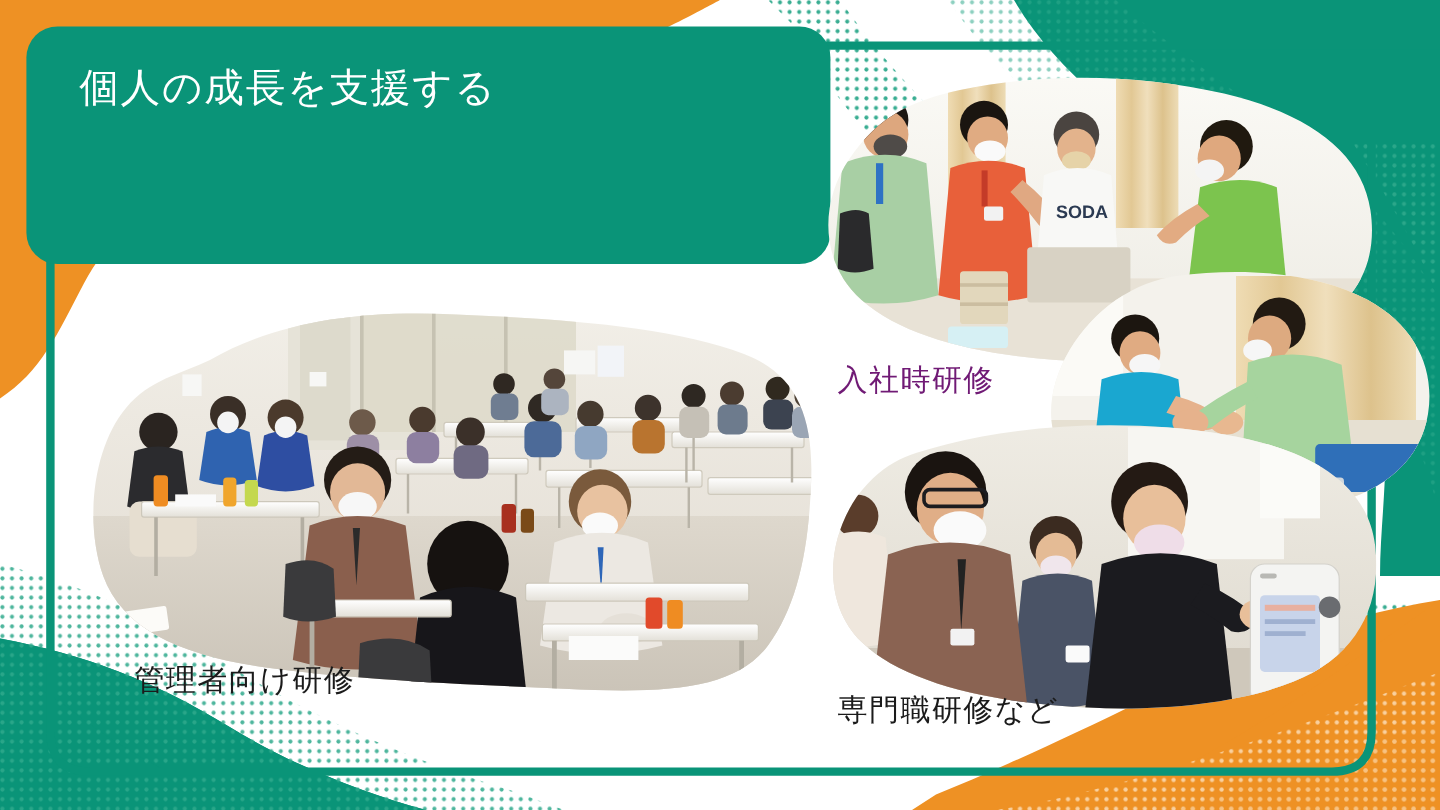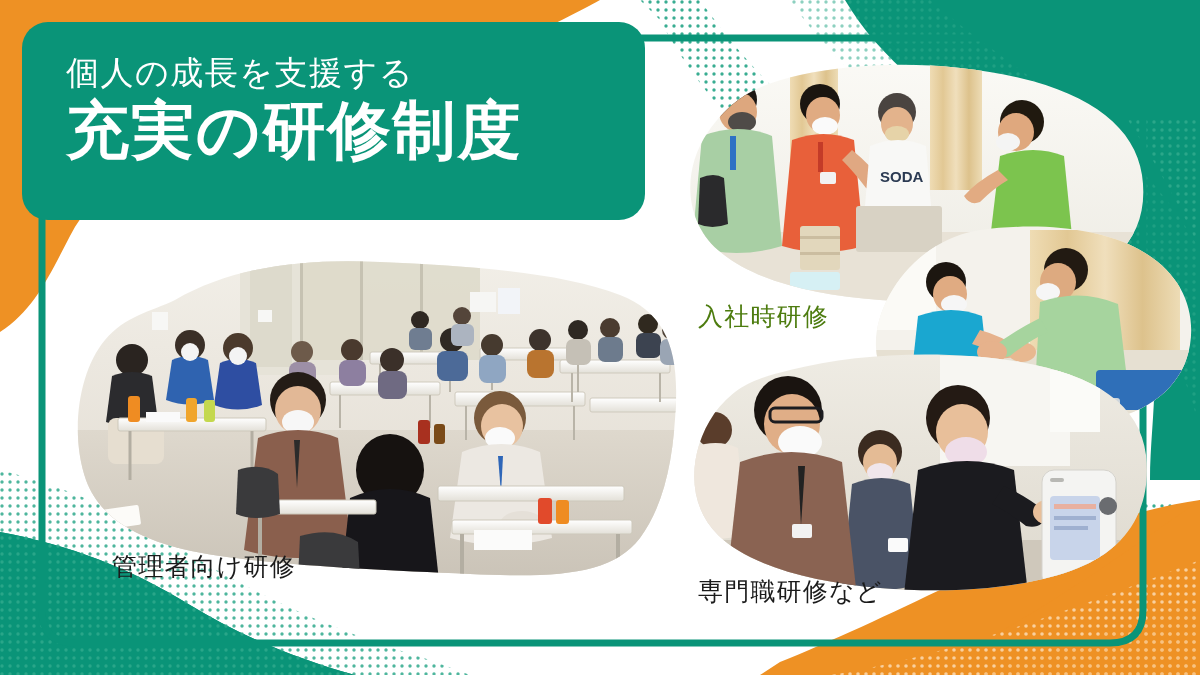--- a/index.html
+++ b/index.html
@@ -7,21 +7,21 @@
   body{
     width:1200px;height:675px;overflow:hidden;background:#ffffff;
     font-family:"Liberation Sans","DejaVu Sans",sans-serif;
   }
   #stage{position:relative;width:1200px;height:675px;overflow:hidden;background:#fff;}
   .layer{position:absolute;inset:0;}
   svg.layer{width:1200px;height:675px;display:block;}
 
   
   #heading-card{
-    position:absolute;left:22px;top:22px;width:623px;height:198px;
+    position:absolute;left:22px;top:22px;width:670px;height:198px;
     background:var(--green,#0A9478);
     border-radius:26px 26px 26px 26px;
     border-top-left-radius:26px;
     z-index:40;
     box-sizing:border-box;
     padding:34px 0 0 44px;
   }
   #heading-sub{
     color:#ffffff;font-size:33px;font-weight:400;letter-spacing:1.5px;
     line-height:1.0;margin:0 0 4px 0;white-space:nowrap;
@@ -158,21 +158,20 @@
       <path d="M42,170 L42,610
                Q42,643 75,643
                L1110,643
                Q1143,643 1143,610
                L1143,120" fill="none" stroke="#0A9478" stroke-width="7"></path>
     </g>
   </svg>
 
   <div id="heading-card" style="background: rgb(10, 148, 120);">
     <div id="heading-sub">個人の成長を支援する</div>
-    <div id="heading-main">充実の研修制度</div>
   </div>
 
   <svg class="layer" viewBox="0 0 1200 675" preserveAspectRatio="none" style="z-index:50;">
     <defs>
 
       <clipPath id="clipMain">
         <path d="M175,300
                  C230,268 300,258 380,262
                  C470,266 560,272 620,295
                  C662,311 678,345 676,400
@@ -493,16 +492,16 @@
         <rect x="1054" y="504" width="42" height="5" fill="#e8b0a0"></rect>
         <rect x="1054" y="516" width="42" height="4" fill="#9fb0d0"></rect>
         <rect x="1054" y="526" width="34" height="4" fill="#9fb0d0"></rect>
         <circle cx="1108" cy="506" r="9" fill="#6a6c70"></circle>
         <rect x="1050" y="478" width="14" height="4" rx="2" fill="#b8b8b4"></rect>
       </g>
     </g>
   </svg>
 
   <div class="caption" id="caption-manager" style="color: rgb(27, 27, 27);">管理者向け研修</div>
-  <div class="caption" id="caption-entry" style="color: #4d7c0f;">入社時研修</div>
+  <div class="caption" id="caption-entry" style="color: #701a75;">入社時研修</div>
   <div class="caption" id="caption-specialist" style="color: rgb(27, 27, 27);">専門職研修など</div>
 
 </div>
 
 </body></html>

